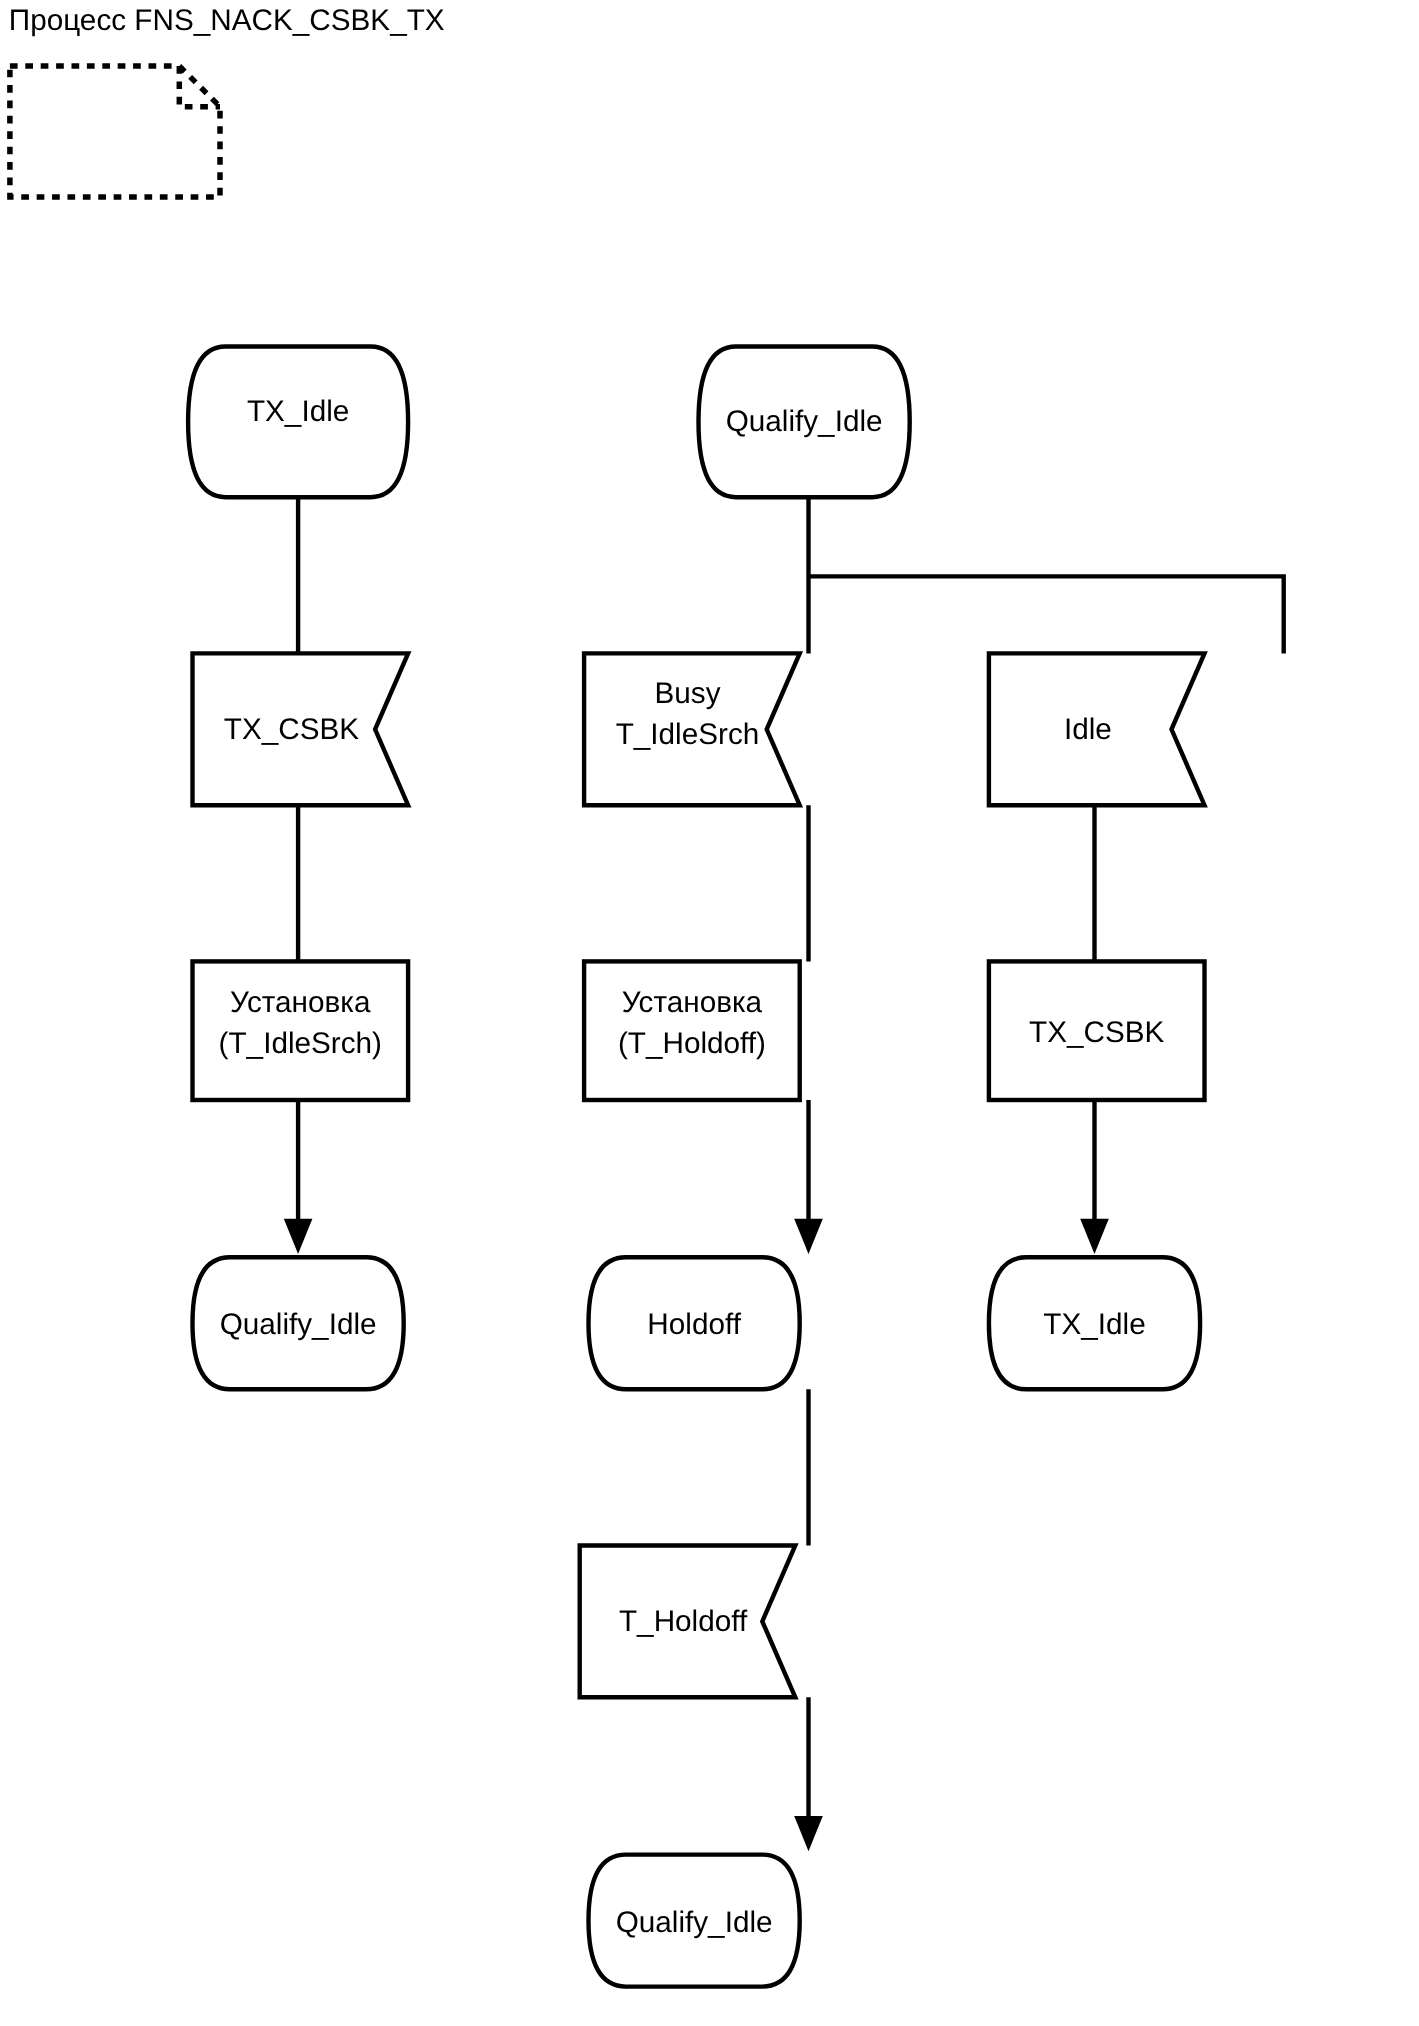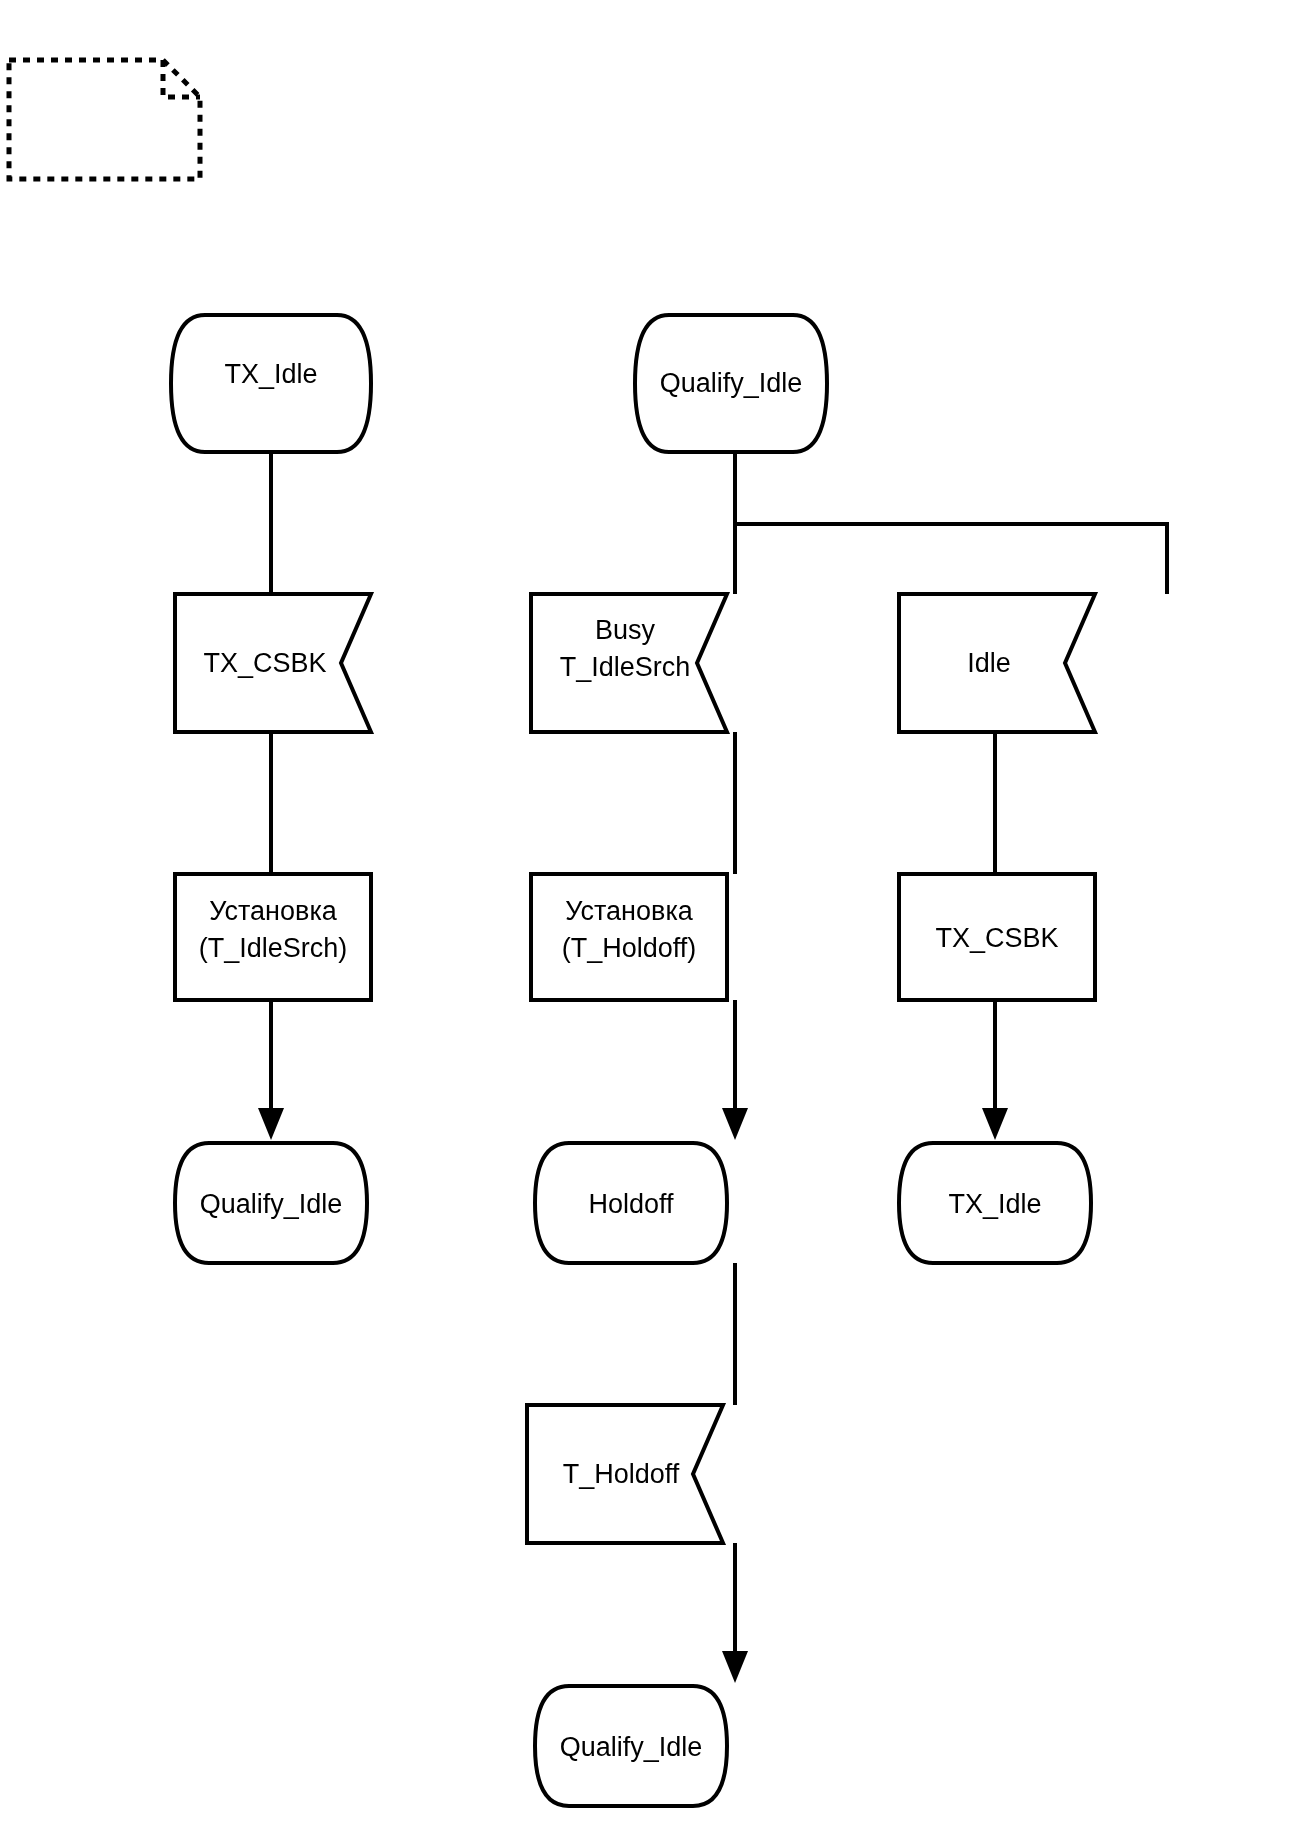--- a/index.html
+++ b/index.html
@@ -14,20 +14,21 @@
   .stroke{fill:none;stroke:#000;stroke-width:4;stroke-linejoin:miter;stroke-linecap:butt;}
   .shape-fill{fill:#ffffff;stroke:#000;stroke-width:4;stroke-linejoin:miter;}
   .dotted{fill:none;stroke:#000;stroke-width:5;stroke-dasharray:7 7;stroke-linecap:butt;}
   .arrowhead{fill:#000;stroke:none;}
 </style>
 </head>
 <body>
 
 <div id="diagram-root">
 
+  <div class="page-title">Процесс FNS_NACK_CSBK_TX</div>
 
   <svg class="canvas" viewBox="0 0 1290 1842">
 
     <g>
       <path class="dotted" d="M 9 60 L 163 60 L 200 97 L 200 179 L 9 179 Z"></path>
       <path class="dotted" d="M 163 60 L 163 97 L 200 97"></path>
     </g>
 
     <g>
       <line class="stroke" x1="271" y1="452" x2="271" y2="594"></line>

